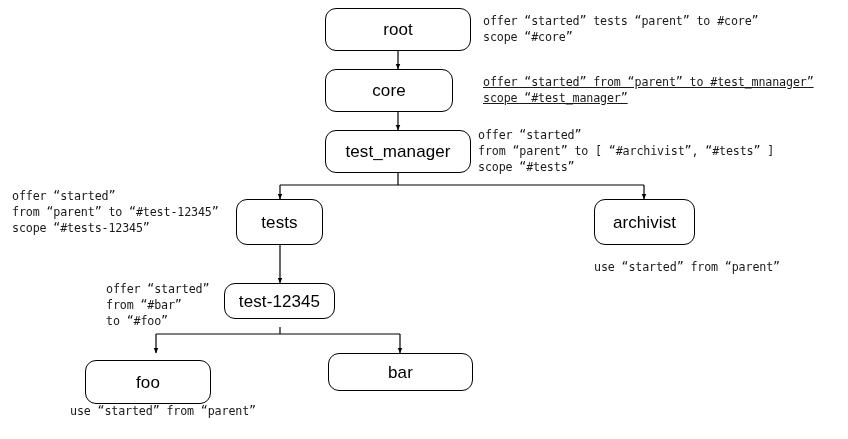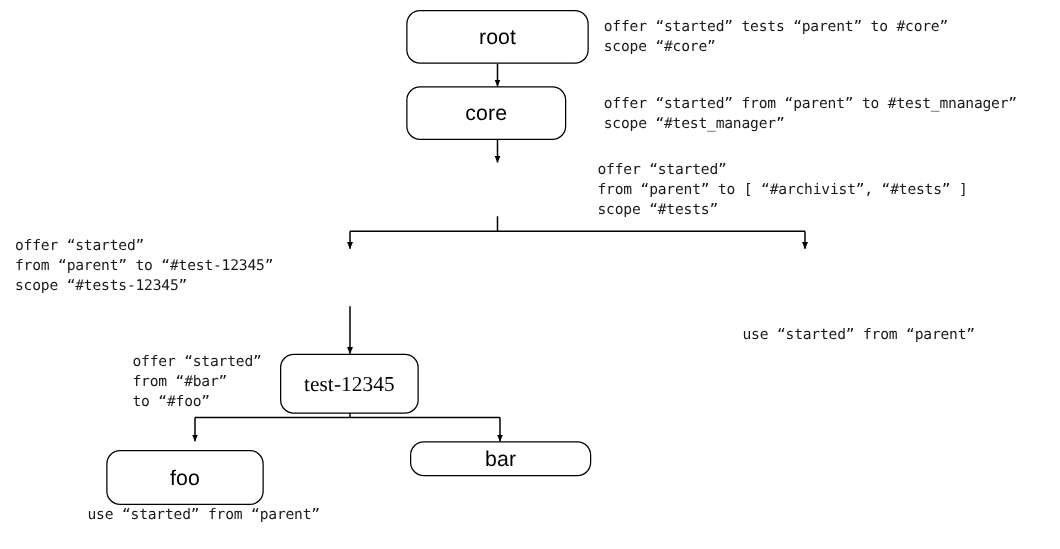--- a/index.html
+++ b/index.html
@@ -85,33 +85,36 @@
       <path d="M156,334 L400,334" stroke="#000000" stroke-width="1.2" fill="none"></path>
       <path d="M156,334 L156,353" stroke="#000000" stroke-width="1.2" fill="none" marker-end="url(#arrow)"></path>
       <path d="M400,334 L400,353" stroke="#000000" stroke-width="1.2" fill="none" marker-end="url(#arrow)"></path>
     </g>
   </svg>
 
   <div class="node" style="left:325px; top:8px; width:146px; height:43px;">root</div>
 
   <div class="node" style="left:325px; top:69px; width:128px; height:43px;">core</div>
 
+  <div class="node" style="left:325px; top:130px; width:146px; height:43px;">test_manager</div>
 
+  <div class="node" style="left:236px; top:199px; width:87px; height:46px;">tests</div>
 
+  <div class="node" style="left:594px; top:199px; width:101px; height:46px;">archivist</div>
 
-  <div class="node" style="left:224px; top:283px; width:111px; height:48px;font-family:Liberation Serif, serif;">test-12345</div>
+  <div class="node" style="left:224px; top:283px; width:111px; height:36px;">test-12345</div>
 
   <div class="node" style="left:85px; top:360px; width:126px; height:44px;">foo</div>
 
-  <div class="node" style="left:328px; top:353px; width:145px; height:28px;">bar</div>
+  <div class="node" style="left:328px; top:353px; width:145px; height:38px;">bar</div>
 
   <div class="annot" style="left:483px; top:13px;">offer “started” tests “parent” to #core”
 scope “#core”</div>
 
-  <div class="annot" style="left:483px; top:74px;">offer “started” from “parent” to #test_mnanager”
+  <div class="annot" style="left:483px; top:74px;text-decoration:underline;">offer “started” from “parent” to #test_mnanager”
 scope “#test_manager”</div>
 
   <div class="annot" style="left:478px; top:127px;">offer “started”
 from “parent” to [ “#archivist”, “#tests” ]
 scope “#tests”</div>
 
   <div class="annot" style="left:12px; top:188px;">offer “started”
 from “parent” to “#test-12345”
 scope “#tests-12345”</div>
 

